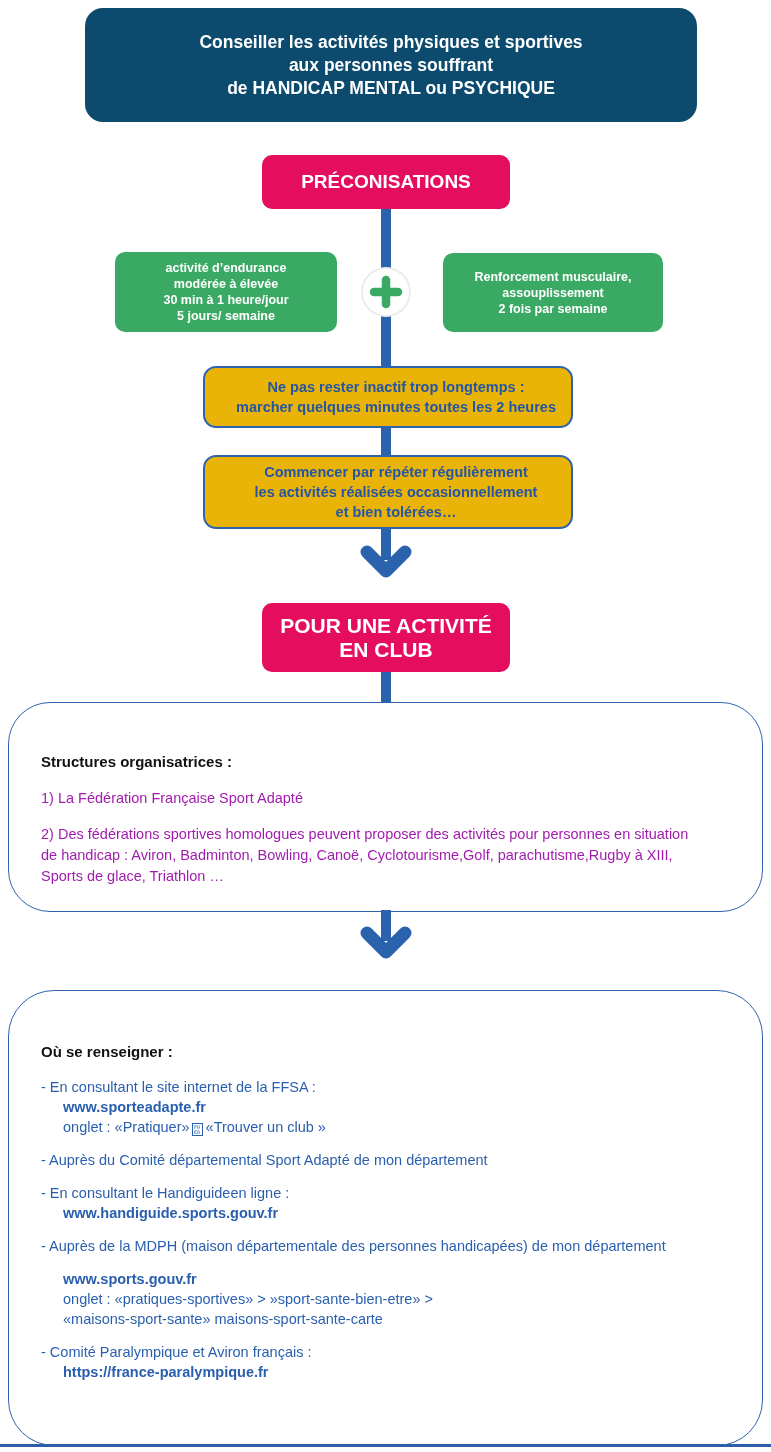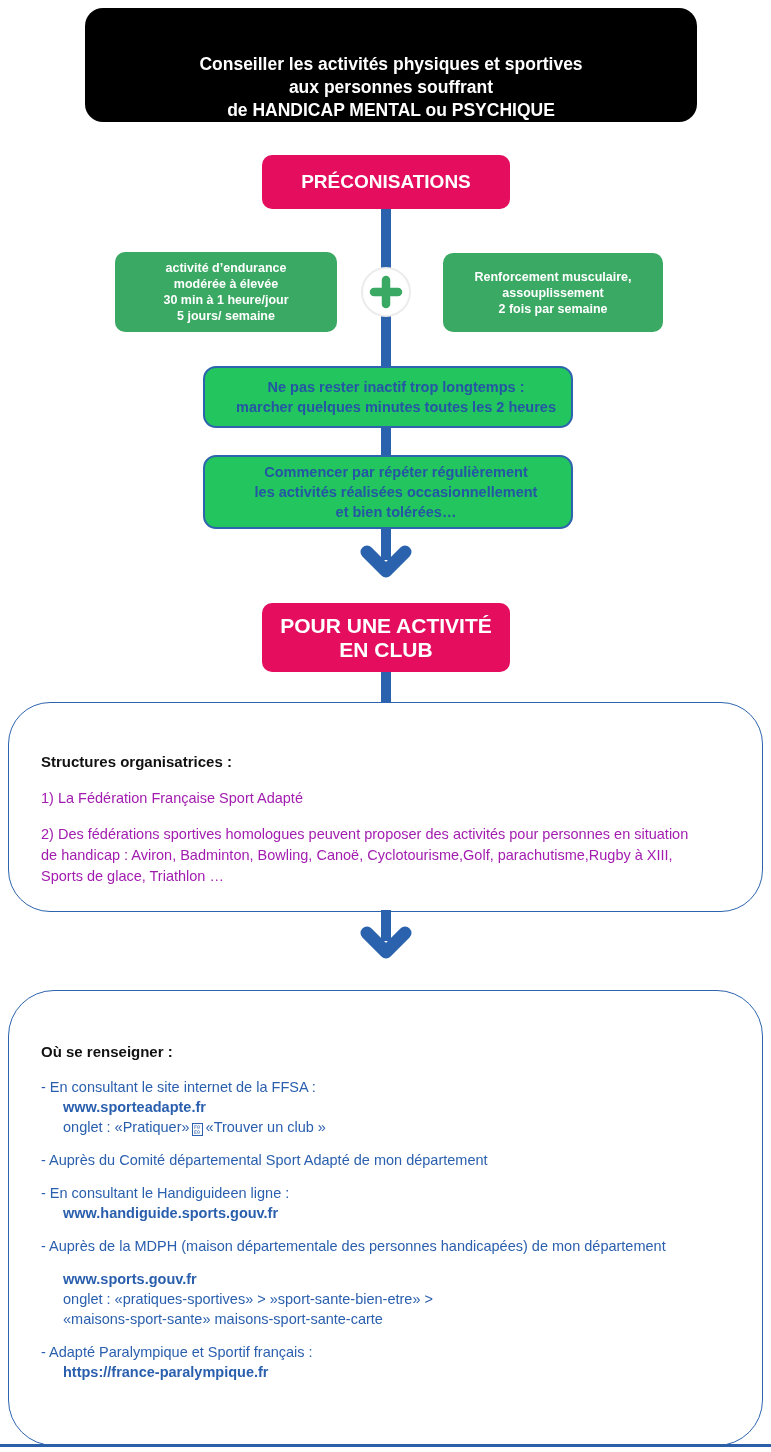--- a/index.html
+++ b/index.html
@@ -8,22 +8,22 @@
   .page {
     position:relative; width:771px; height:1452px; background:#ffffff;
     overflow:hidden; margin:0 auto;
   }
   .abs { position:absolute; }
   .pre { white-space:pre-line; }
 
   
   .header-banner {
     left:85px; top:8px; width:612px; height:114px;
-    background:#000000; border-radius:18px;
-    display:flex; align-items:flex-end; justify-content:center;
+    background:#0c4a6e; border-radius:18px;
+    display:flex; align-items:center; justify-content:center;
   }
   .header-banner .title {
     color:#ffffff; font-weight:bold; font-size:17.5px; line-height:23px;
     text-align:center;
   }
 
   
   .badge-pink {
     background:#e40d5e; border-radius:10px; color:#ffffff; font-weight:bold;
     display:flex; align-items:center; justify-content:center; text-align:center;
@@ -43,21 +43,21 @@
     font-size:12.5px; line-height:16px; text-align:center;
     display:flex; align-items:center; justify-content:center;
   }
   .box-endurance { left:115px; top:252px; width:222px; height:80px; }
   .box-renforcement { left:443px; top:253px; width:220px; height:79px; }
 
   .plus-wrap { left:360px; top:266px; width:52px; height:52px; }
 
   
   .box-advice {
-    background:#22c55e; border:2px solid #2e64ad; border-radius:13px;
+    background:#eab308; border:2px solid #2e64ad; border-radius:13px;
     color:#2456a4; font-weight:bold; font-size:14.5px; line-height:20px;
     text-align:center; display:flex; align-items:center; justify-content:center;padding-left:16px;
   }
   .box-advice-1 { left:203px; top:366px; width:370px; height:62px; }
   .box-advice-2 { left:203px; top:455px; width:370px; height:74px; }
 
   .arrow-wrap { width:56px; height:54px; left:358px; }
   .arrow-1 { top:529px; }
   .arrow-2 { top:910px; }
 
@@ -197,20 +197,20 @@
       <div class="r-line">- Auprès de la MDPH (maison départementale des personnes handicapées) de mon département</div>
     </div>
 
     <div class="r-item">
       <div class="r-url">www.sports.gouv.fr</div>
       <div class="r-line r-indent">onglet : «pratiques-sportives» &gt; »sport-sante-bien-etre» &gt;</div>
       <div class="r-line r-indent">«maisons-sport-sante»  maisons-sport-sante-carte</div>
     </div>
 
     <div class="r-item">
-      <div class="r-line">- Adapté Paralympique et Sportif français :</div>
+      <div class="r-line">- Comité Paralympique et Aviron français :</div>
       <div class="r-url">https://france-paralympique.fr</div>
     </div>
   </div>
 
   <div class="abs footer-line"></div>
 
 </div>
 
 </body></html>

